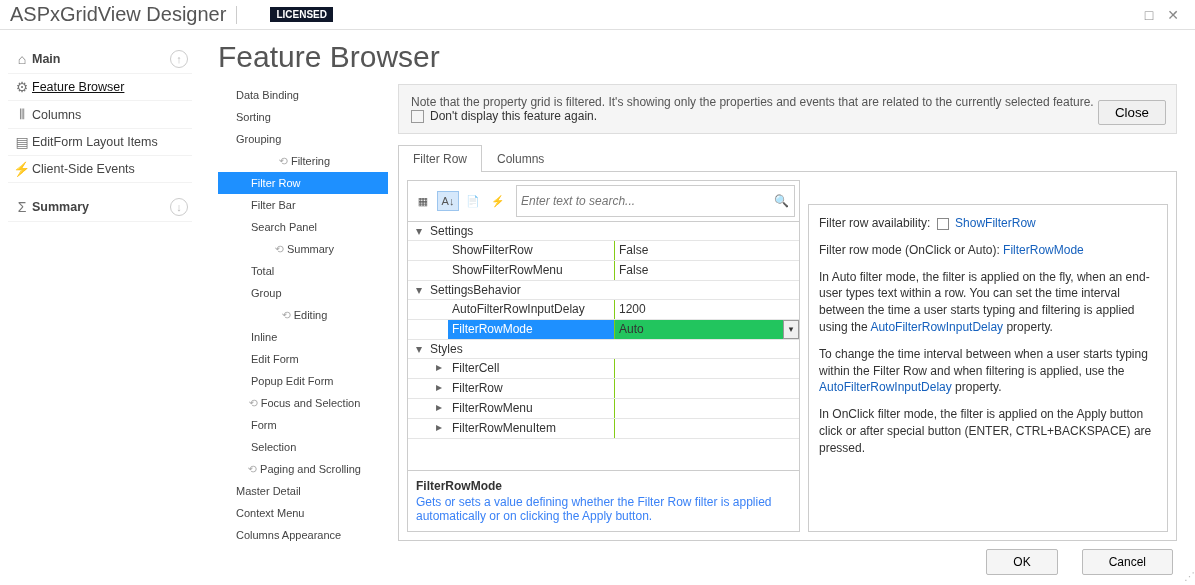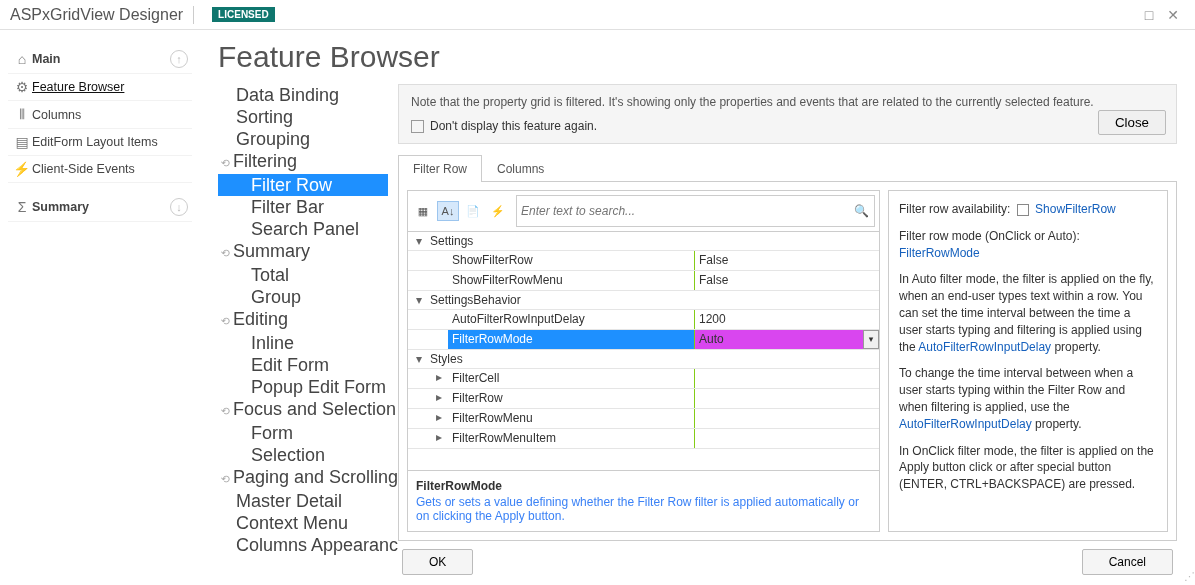--- a/index.html
+++ b/index.html
@@ -1,23 +1,23 @@
 <!DOCTYPE html>
 <html><head>
 <meta charset="utf-8">
 <style>
 * { box-sizing: border-box; margin: 0; padding: 0; }
 body { font-family: "Segoe UI", Tahoma, sans-serif; font-size: 12px; color: #333; background: #fff; width: 1195px; height: 585px; overflow: hidden; }
 
 
 .titlebar { display: flex; align-items: center; padding: 5px 10px; border-bottom: 1px solid #e0e0e0; height: 30px; }
-.titlebar .app-title { font-size: 16px; color: #555; font-weight: 300; }
+.titlebar .app-title { font-size: 20px; color: #555; font-weight: 300; }
 .titlebar .sep { width: 1px; height: 18px; background: #ccc; margin: 0 10px; }
 .titlebar .version { font-size: 11px; color: #aaa; }
-.titlebar .license { background: #0f766e; color: #fff; font-size: 10px; padding: 2px 6px; margin-left: 8px; font-weight: bold; }
+.titlebar .license { background: #0f172a; color: #fff; font-size: 10px; padding: 2px 6px; margin-left: 23px; font-weight: bold; }
 .titlebar .spacer { flex: 1; }
 .titlebar .winbtn { width: 24px; text-align: center; color: #888; cursor: pointer; font-size: 14px; }
 
 .body { display: flex; height: 555px; }
 
 
 .nav { width: 200px; padding: 15px 8px; border-right: 0; }
 .nav-item { display: flex; align-items: center; padding: 5px 4px; cursor: pointer; border-bottom: 1px solid #f2f2f2; }
 .nav-item .icon { width: 20px; text-align: center; color: #777; font-size: 14px; }
 .nav-item .label { flex: 1; color: #444; font-size: 12.5px; }
@@ -25,30 +25,30 @@
 .nav-item.active .label { text-decoration: underline; color: #111; }
 .nav-item .circle { width: 18px; height: 18px; border: 1px solid #ccc; border-radius: 50%; display: flex; align-items: center; justify-content: center; color: #bbb; font-size: 11px; }
 .nav-sep { height: 10px; }
 
 
 .main { flex: 1; padding: 10px 18px; display: flex; flex-direction: column; }
 .main h1 { font-weight: 300; font-size: 30px; color: #555; margin-bottom: 10px; }
 .main-row { display: flex; flex: 1; min-height: 0; }
 
 
-.tree { width: 180px; padding-right: 10px; font-size: 18px; overflow-y: auto; }
+.tree { width: 180px; padding-right: 10px; font-size: 11px; overflow-y: auto; }
 .tree .ti { padding: 2px 0 2px 18px; cursor: pointer; white-space: nowrap; position: relative; color: #444; line-height: 18px; }
-.tree .ti.exp { padding-left: 0; }
+.tree .ti.exp { padding-left: 0; text-align: center; }
 .tree .ti.exp::before { content: '⟳'; display: inline-block; width: 15px; color: #aaa; font-size: 11px; text-align: center; transform: scaleX(-1); }
 .tree .ti.sub { padding-left: 33px; }
 .tree .ti.selected { background: #1e90ff; color: #fff; }
 
 
 .rpanel { flex: 1; display: flex; flex-direction: column; min-width: 0; }
-.notice { background: #f5f5f5; border: 1px solid #ddd; padding: 10px 12px; display: flex; flex-direction: column; gap: 10px; position: relative; margin-bottom: 10px; }
+.notice { background: #f5f5f5; border: 1px solid #ddd; padding: 10px 12px; display: flex; flex-direction: column; position: relative; margin-bottom: 10px; }
 .notice .msg { color: #555; font-size: 12px; }
 .notice .row2 { display: flex; align-items: center; }
 .notice .cb { width: 13px; height: 13px; border: 1px solid #999; margin-right: 6px; }
 .notice .close-btn { position: absolute; right: 10px; bottom: 8px; border: 1px solid #bbb; background: #f0f0f0; padding: 4px 16px; cursor: pointer; border-radius: 2px; }
 
 .tabs { display: flex; border-bottom: 1px solid #ccc; }
 .tab { padding: 6px 14px; border: 1px solid transparent; border-bottom: none; cursor: pointer; color: #555; position: relative; top: 1px; }
 .tab.active { border-color: #ccc; background: #fff; }
 
 .workarea { border: 1px solid #ccc; border-top: none; flex: 1; display: flex; padding: 8px; gap: 8px; min-height: 0; }
@@ -65,35 +65,35 @@
 .proplist { flex: 1; overflow: auto; }
 .pcat { display: flex; align-items: center; background: #fff; border-bottom: 1px solid #e5e5e5; font-size: 12px; }
 .pcat .exp-arrow { width: 22px; text-align: center; color: #666; cursor: pointer; }
 .pcat .catname { padding: 2px 0; color: #333; }
 .prow { display: flex; border-bottom: 1px solid #e5e5e5; font-size: 12px; line-height: 17px; }
 .prow .pind { width: 22px; }
 .prow .pind2 { width: 18px; text-align: center; color: #666; }
 .prow .pname { flex: 1; padding: 1px 4px; color: #333; }
 .prow .pval { width: 185px; border-left: 1px solid #84cc16; padding: 1px 4px; color: #333; position: relative; }
 .prow.selected .pname { background: #1e90ff; color: #fff; }
-.prow.selected .pval { background: #d946ef; }
+.prow.selected .pval { background: #22c55e; }
 .dd-arrow { position: absolute; right: 0; top: 0; bottom: 0; width: 16px; border: 1px solid #999; display: flex; align-items: center; justify-content: center; font-size: 9px; background: #f0f0f0; }
 
 .propdesc { border-top: 1px solid #ccc; padding: 8px; font-size: 12px; }
 .propdesc .pdtitle { font-weight: bold; margin-bottom: 2px; }
 .propdesc .pdtext { color: #3b82f6; }
 
 
-.helpcol { width: 280px; border: 1px solid #ccc; padding: 10px; font-size: 12px; overflow: auto; line-height: 1.4; }
+.helpcol { width: 360px; border: 1px solid #ccc; padding: 10px; font-size: 12px; overflow: auto; line-height: 1.4; margin-top: 24px; }
 .helpcol .link { color: #1560bd; cursor: pointer; }
 .helpcol .cb2 { display: inline-block; width: 12px; height: 12px; border: 1px solid #888; vertical-align: middle; margin: 0 3px; }
 .helpcol p { margin-bottom: 10px; }
 
 
-.footer { display: flex; justify-content: space-between; gap: 0; padding: 8px 4px 0; }
+.footer { display: flex; justify-content: flex-end; gap: 24px; padding: 8px 4px 0; }
 .footer button { border: 1px solid #bbb; background: #f5f5f5; padding: 5px 26px; cursor: pointer; border-radius: 2px; font-size: 12px; }
 .resize { position: absolute; right: 2px; bottom: 2px; color: #bbb; font-size: 11px; letter-spacing: -2px; }
 </style>
 </head>
 <body>
 
 <div class="titlebar">
   <span class="app-title">ASPxGridView Designer</span>
   <span class="sep"></span>
   <span class="license">LICENSED</span>

